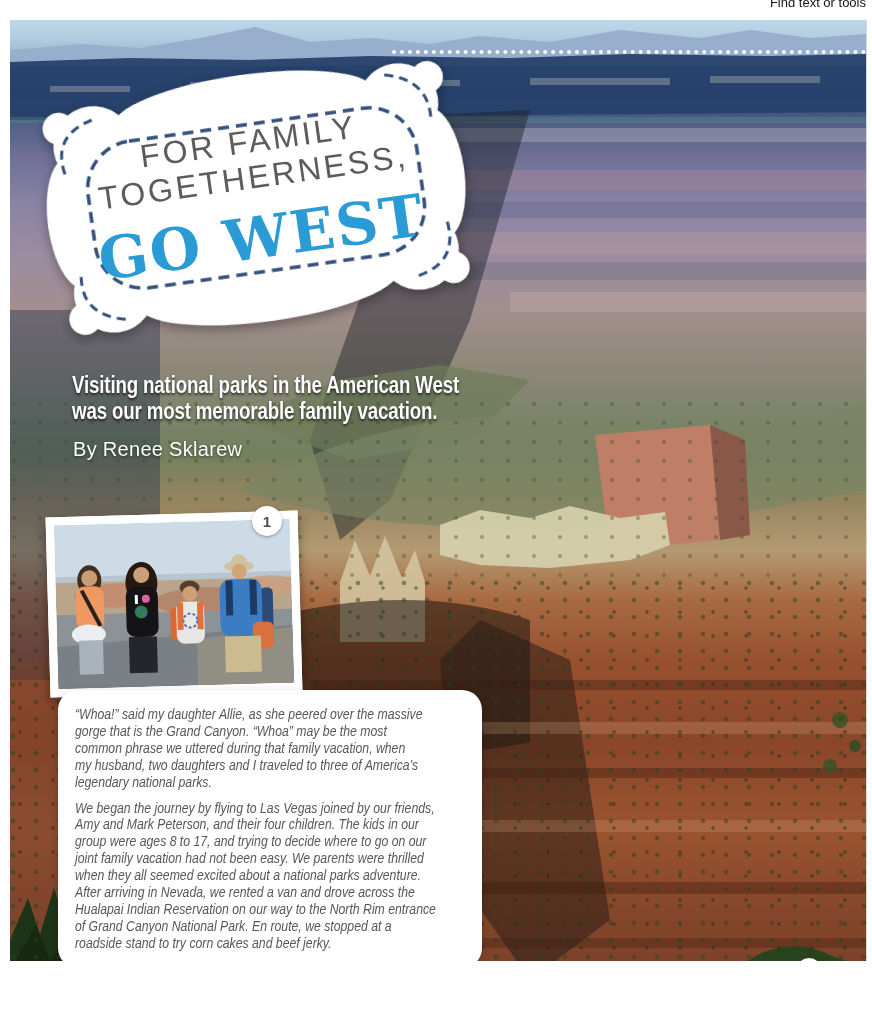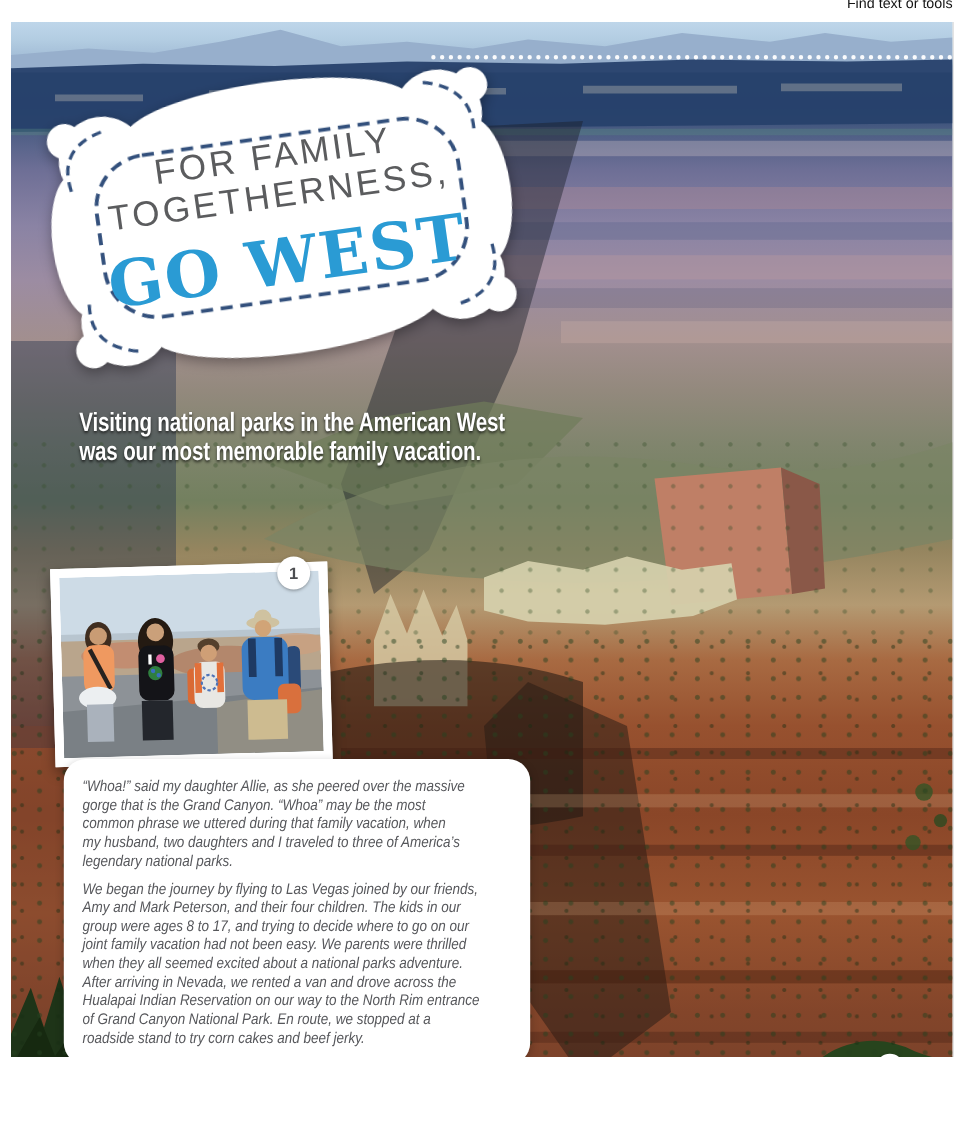--- a/index.html
+++ b/index.html
@@ -162,20 +162,21 @@
       </svg>
       <div class="badge-text">
         <div class="bt-gray">FOR FAMILY</div>
         <div class="bt-gray">TOGETHERNESS,</div>
         <div class="bt-blue">GO WEST</div>
       </div>
     </div>
 
     <div class="deck">Visiting national parks in the American West
 was our most memorable family vacation.</div>
+    <div class="byline">By Renee Sklarew</div>
 
     <div class="inset-photo">
       <svg viewBox="0 0 236 164" preserveAspectRatio="none" aria-hidden="true">
         <rect x="0" y="0" width="236" height="60" fill="#cddbe6"></rect>
         <rect x="0" y="52" width="236" height="10" fill="#aab6bf" opacity=".6"></rect>
         <rect x="0" y="58" width="236" height="34" fill="#b9a58c"></rect>
         <ellipse cx="60" cy="72" rx="42" ry="12" fill="#c4876a" opacity=".8"></ellipse>
         <ellipse cx="150" cy="80" rx="52" ry="14" fill="#b07a5e" opacity=".7"></ellipse>
         <ellipse cx="212" cy="66" rx="30" ry="10" fill="#caa07f" opacity=".8"></ellipse>
         <rect x="0" y="90" width="236" height="74" fill="#8d9297"></rect>

